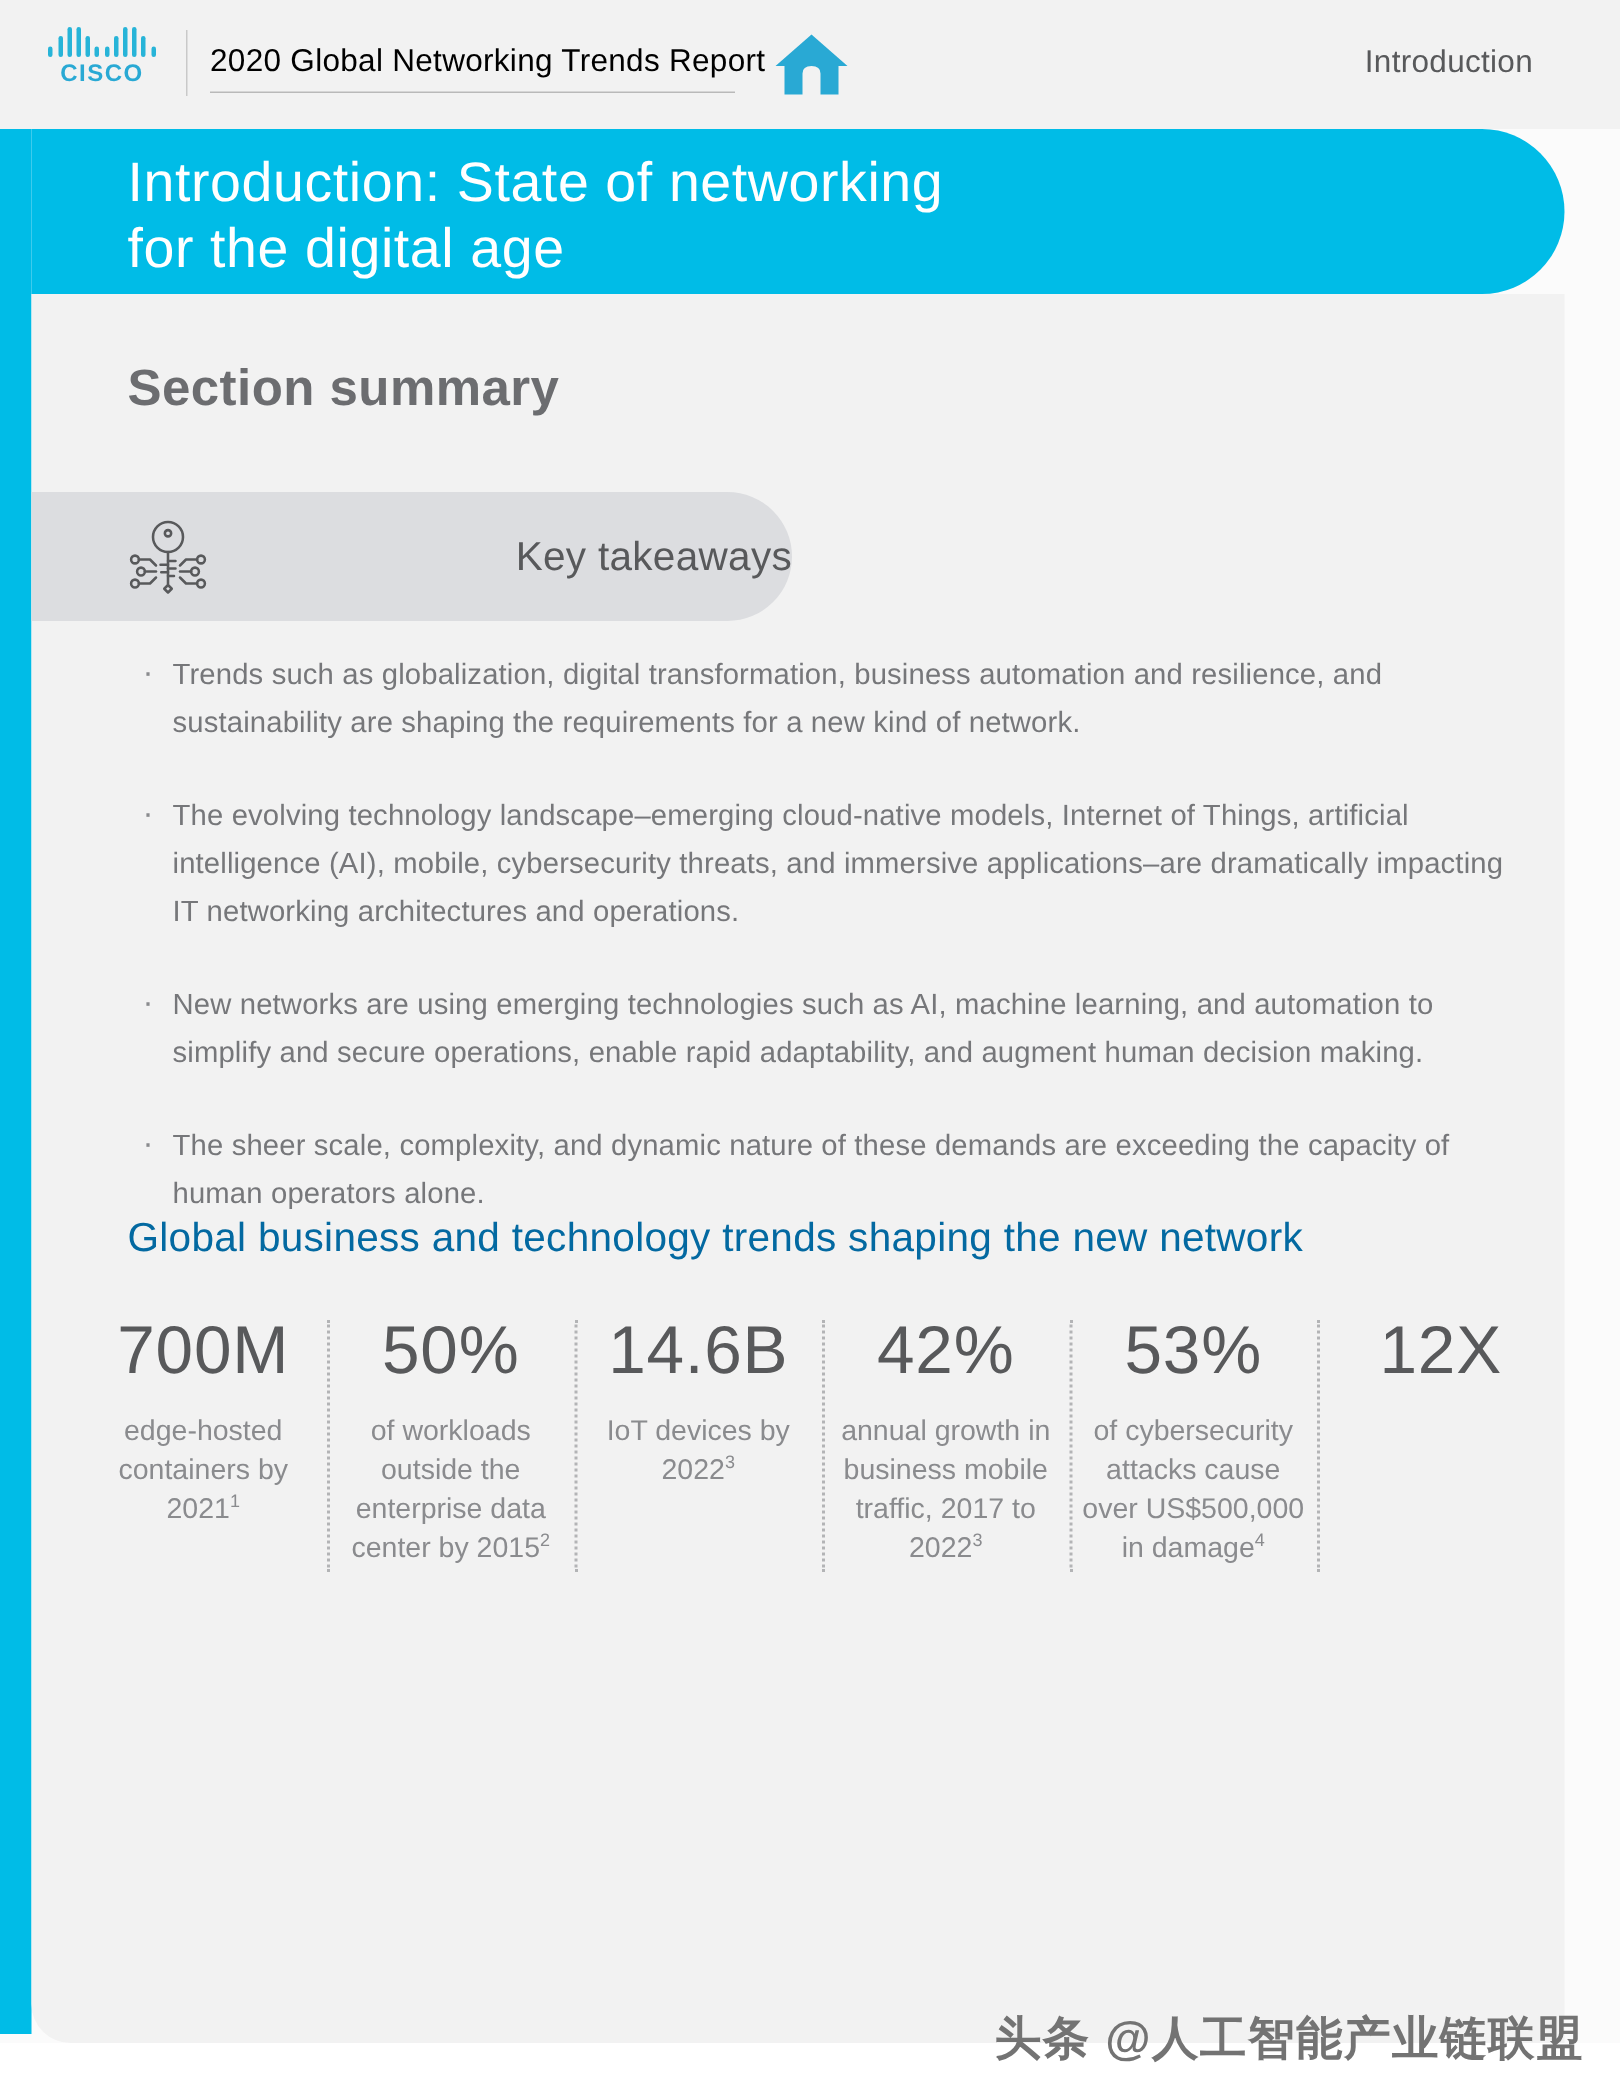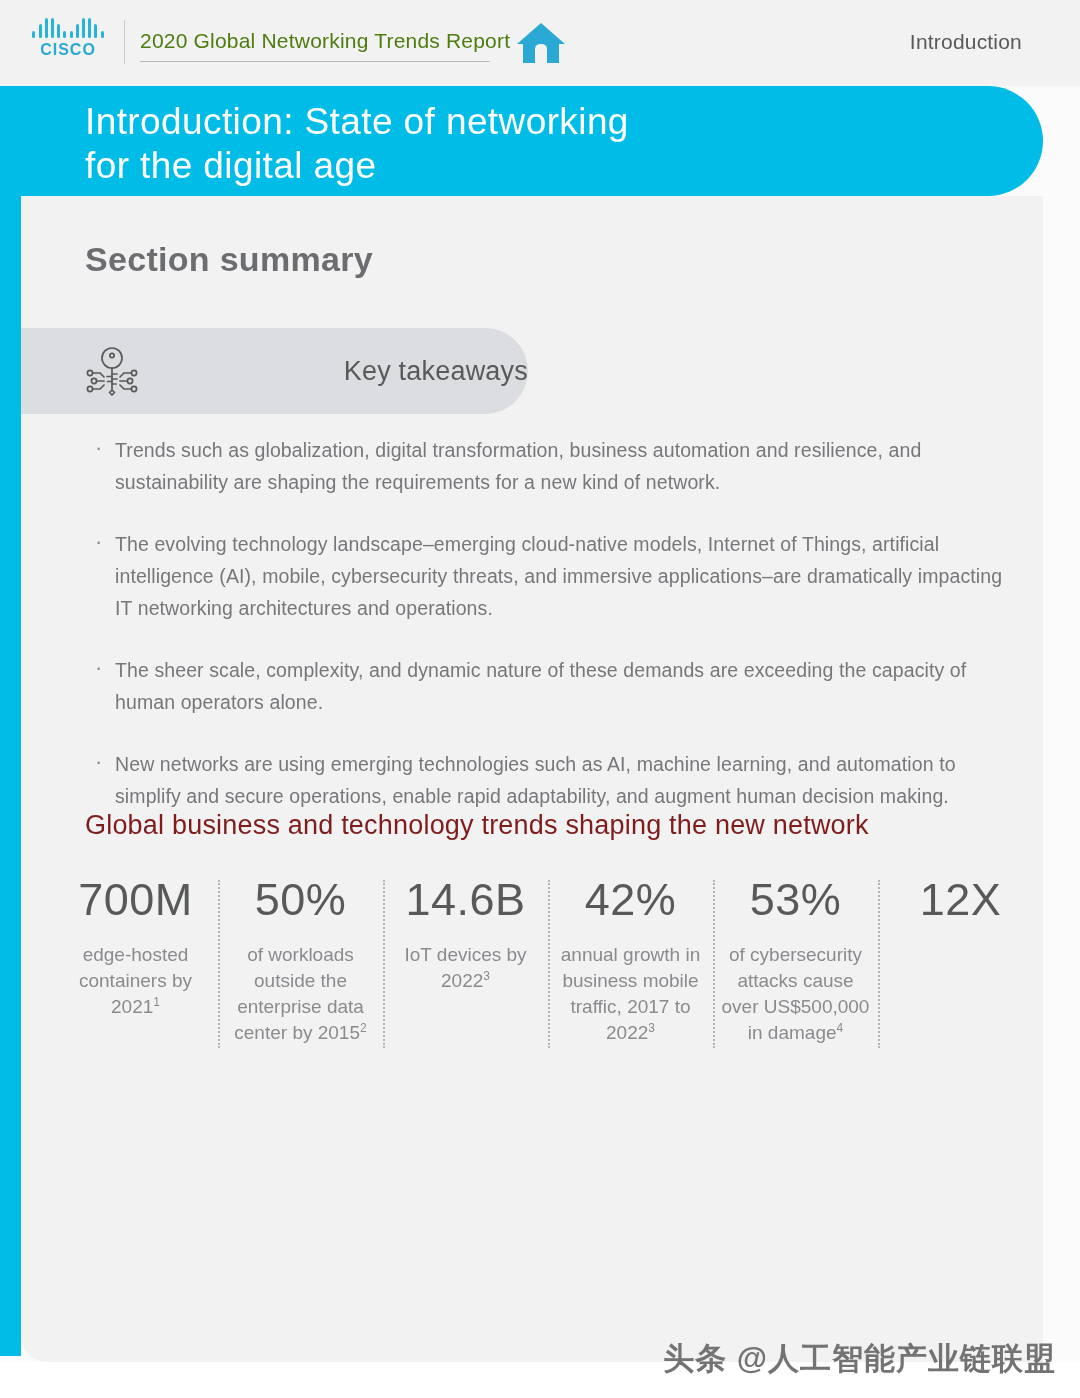--- a/index.html
+++ b/index.html
@@ -67,21 +67,21 @@
     top: 20px;
     width: 1px;
     height: 44px;
     background: #c9c9c9;
   }
   .header-title {
     position: absolute;
     left: 140px;
     top: 29px;
     font-size: 21px;
-    color: #4d7c0f;
+    color: #000000;
     letter-spacing: .2px;
     white-space: nowrap;
   }
   .header-title-underline {
     position: absolute;
     left: 140px;
     top: 61px;
     width: 350px;
     height: 1px;
     background: #b9b9b9;
@@ -214,21 +214,21 @@
     color: #8a8b8e;
     line-height: 32px;
   }
 
   
   .trends-heading {
     position: absolute;
     left: 64px;
     top: 614px;
     font-size: 27px;
-    color: #7f1d1d;
+    color: #0369a1;
     font-weight: 300;
     letter-spacing: .2px;
   }
 
   
   .stats-row {
     position: absolute;
     left: 32px;
     top: 676px;
     width: 990px;
@@ -364,22 +364,22 @@
             <path d="M48.4 46 L41 46 L37 42"></path>
           </g>
         </svg>
       </span>
       <span class="takeaway-label">Key takeaways</span>
     </div>
 
     <div class="bullets">
       <div class="bullet">Trends such as globalization, digital transformation, business automation and resilience, and sustainability are shaping the requirements for a new kind of network.</div>
       <div class="bullet">The evolving technology landscape–emerging cloud-native models, Internet of Things, artificial intelligence (AI), mobile, cybersecurity threats, and immersive applications–are dramatically impacting IT networking architectures and operations.</div>
+      <div class="bullet">New networks are using emerging technologies such as AI, machine learning, and automation to simplify and secure operations, enable rapid adaptability, and augment human decision making.</div>
       <div class="bullet">The sheer scale, complexity, and dynamic nature of these demands are exceeding the capacity of human operators alone.</div>
-      <div class="bullet">New networks are using emerging technologies such as AI, machine learning, and automation to simplify and secure operations, enable rapid adaptability, and augment human decision making.</div>
     </div>
 
     <div class="trends-heading">Global business and technology trends shaping the new network</div>
 
     <div class="stats-row">
 
       <div class="stat">
         <div class="stat-value">700M</div>
         <div class="stat-label"><span>edge-hosted containers by 2021</span><sup>1</sup></div>
       </div>

